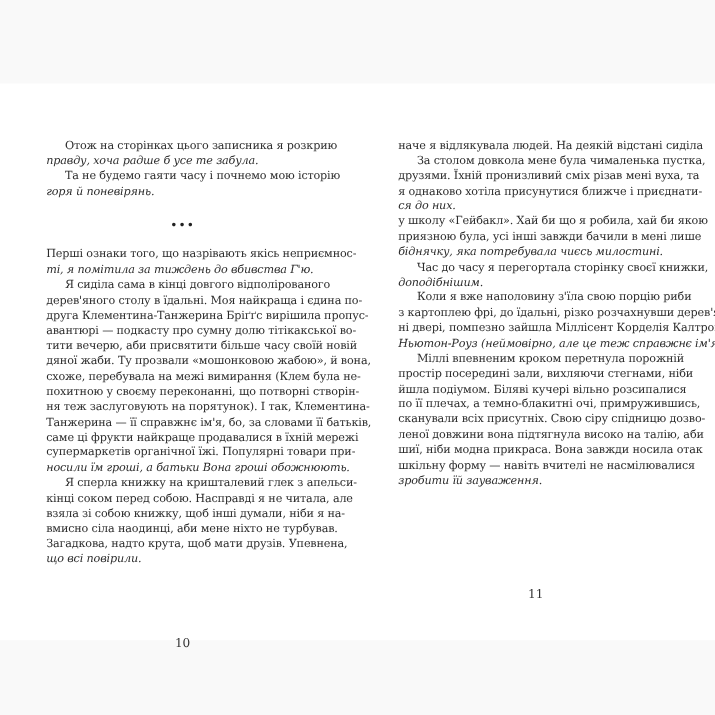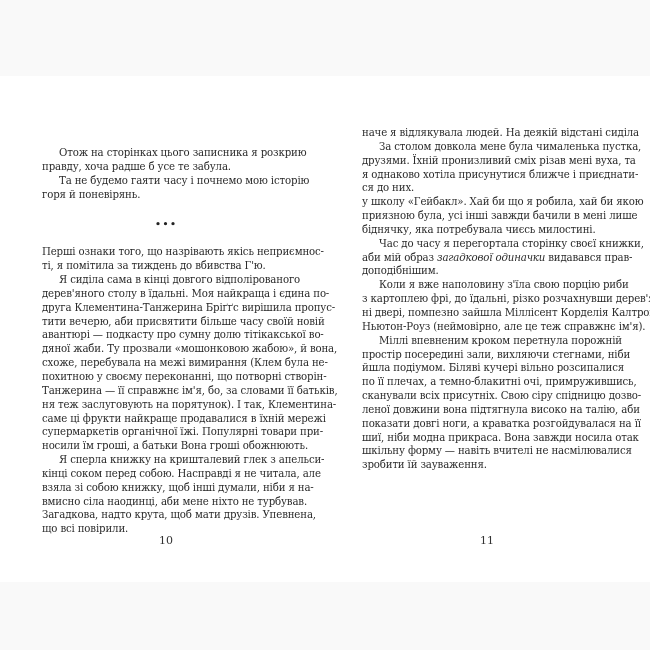--- a/index.html
+++ b/index.html
@@ -18,47 +18,47 @@
   .band.bottom { top: 582px; height: 68px; }
   .spread {
     position: absolute; left: 0; top: 76px; width: 650px; height: 506px;
     background: #ffffff;
   }
   .page {
     position: absolute;
     font-size: 10.2px;
     letter-spacing: -0.15px;
   }
-  .page.left { left: 42px; top: 126px; width: 248px; margin-top: 20px; }
+  .page.left { left: 42px; top: 126px; width: 248px; }
   .page.right { left: 362px; top: 126px; width: 246px; }
   .line {
     display: block;
     height: 13.85px;
     line-height: 13.85px;
     white-space: nowrap;
     text-align: justify;
     text-align-last: justify;
     overflow: visible;
   }
   .line.indent { padding-left: 17px; }
-  .line.last { text-align-last: left; }
+  .line.last { text-align-last: left; font-style: italic; }
   .line em { font-style: italic; }
   .ornament {
     height: 44px;
     display: flex; align-items: center; justify-content: center;
     font-size: 11px; letter-spacing: 1px; color: #222;
     padding-top: 2px;
     box-sizing: border-box;
   }
   .pagenum {
     position: absolute; top: 534px;
     font-size: 11px; color: #333;
     width: 40px; text-align: center;
   }
-  .pagenum.left { left: 146px; }
+  .pagenum.left { left: 146px; margin-top: 44px; }
   .pagenum.right { left: 467px; }
 </style>
 </head>
 <body>
 
 <div class="band top"></div>
 <div class="spread"></div>
 <div class="band bottom"></div>
 
 <div class="page left">
@@ -76,27 +76,27 @@
 
   <div>
     <span class="line">Перші ознаки того, що назрівають якісь неприємнос-</span>
     <span class="line last">ті, я помітила за тиждень до вбивства Г'ю.</span>
   </div>
 
   <div>
     <span class="line indent">Я сиділа сама в кінці довгого відполірованого</span>
     <span class="line">дерев'яного столу в їдальні. Моя найкраща і єдина по-</span>
     <span class="line">друга Клементина-Танжерина Бріґґс вирішила пропус-</span>
+    <span class="line">авантюрі — подкасту про сумну долю тітікакської во-</span>
     <span class="line">тити вечерю, аби присвятити більше часу своїй новій</span>
-    <span class="line">авантюрі — подкасту про сумну долю тітікакської во-</span>
     <span class="line">дяної жаби. Ту прозвали «мошонковою жабою», й вона,</span>
     <span class="line">схоже, перебувала на межі вимирання (Клем була не-</span>
     <span class="line">похитною у своєму переконанні, що потворні створін-</span>
+    <span class="line">ня теж заслуговують на порятунок). І так, Клементина-</span>
     <span class="line">Танжерина — її справжнє ім'я, бо, за словами її батьків,</span>
-    <span class="line">ня теж заслуговують на порятунок). І так, Клементина-</span>
     <span class="line">саме ці фрукти найкраще продавалися в їхній мережі</span>
     <span class="line">супермаркетів органічної їжі. Популярні товари при-</span>
     <span class="line last">носили їм гроші, а батьки Вона гроші обожнюють.</span>
   </div>
 
   <div>
     <span class="line indent">Я сперла книжку на кришталевий глек з апельси-</span>
     <span class="line">кінці соком перед собою. Насправді я не читала, але</span>
     <span class="line">взяла зі собою книжку, щоб інші думали, ніби я на-</span>
     <span class="line">вмисно сіла наодинці, аби мене ніхто не турбував.</span>
@@ -113,37 +113,35 @@
     <span class="line">я однаково хотіла присунутися ближче і приєднати-</span>
     <span class="line last">ся до них.</span>
   </div>
   <div>
     <span class="line">у школу «Гейбакл». Хай би що я робила, хай би якою</span>
     <span class="line">приязною була, усі інші завжди бачили в мені лише</span>
     <span class="line last">біднячку, яка потребувала чиєсь милостині.</span>
   </div>
   <div>
     <span class="line indent">Час до часу я перегортала сторінку своєї книжки,</span>
-    <span class="line rich">аби мій образ <em>загадкової одиначки</em> видавався прав-</span>
     <span class="line last">доподібнішим.</span>
   </div>
   <div>
     <span class="line indent">Коли я вже наполовину з'їла свою порцію риби</span>
     <span class="line">з картоплею фрі, до їдальні, різко розчахнувши дерев'я-</span>
     <span class="line">ні двері, помпезно зайшла Міллісент Корделія Калтроп-</span>
     <span class="line last">Ньютон-Роуз (неймовірно, але це теж справжнє ім'я).</span>
   </div>
   <div>
     <span class="line indent">Міллі впевненим кроком перетнула порожній</span>
     <span class="line">простір посередині зали, вихляючи стегнами, ніби</span>
     <span class="line">йшла подіумом. Біляві кучері вільно розсипалися</span>
     <span class="line">по її плечах, а темно-блакитні очі, примружившись,</span>
     <span class="line">сканували всіх присутніх. Свою сіру спідницю дозво-</span>
     <span class="line">леної довжини вона підтягнула високо на талію, аби</span>
-    <span class="line">показати довгі ноги, а краватка розгойдувалася на її</span>
     <span class="line">шиї, ніби модна прикраса. Вона завжди носила отак</span>
     <span class="line">шкільну форму — навіть вчителі не насмілювалися</span>
     <span class="line last">зробити їй зауваження.</span>
   </div>
 </div>
 
 <div class="pagenum left">10</div>
 <div class="pagenum right">11</div>
 
 </body></html>

